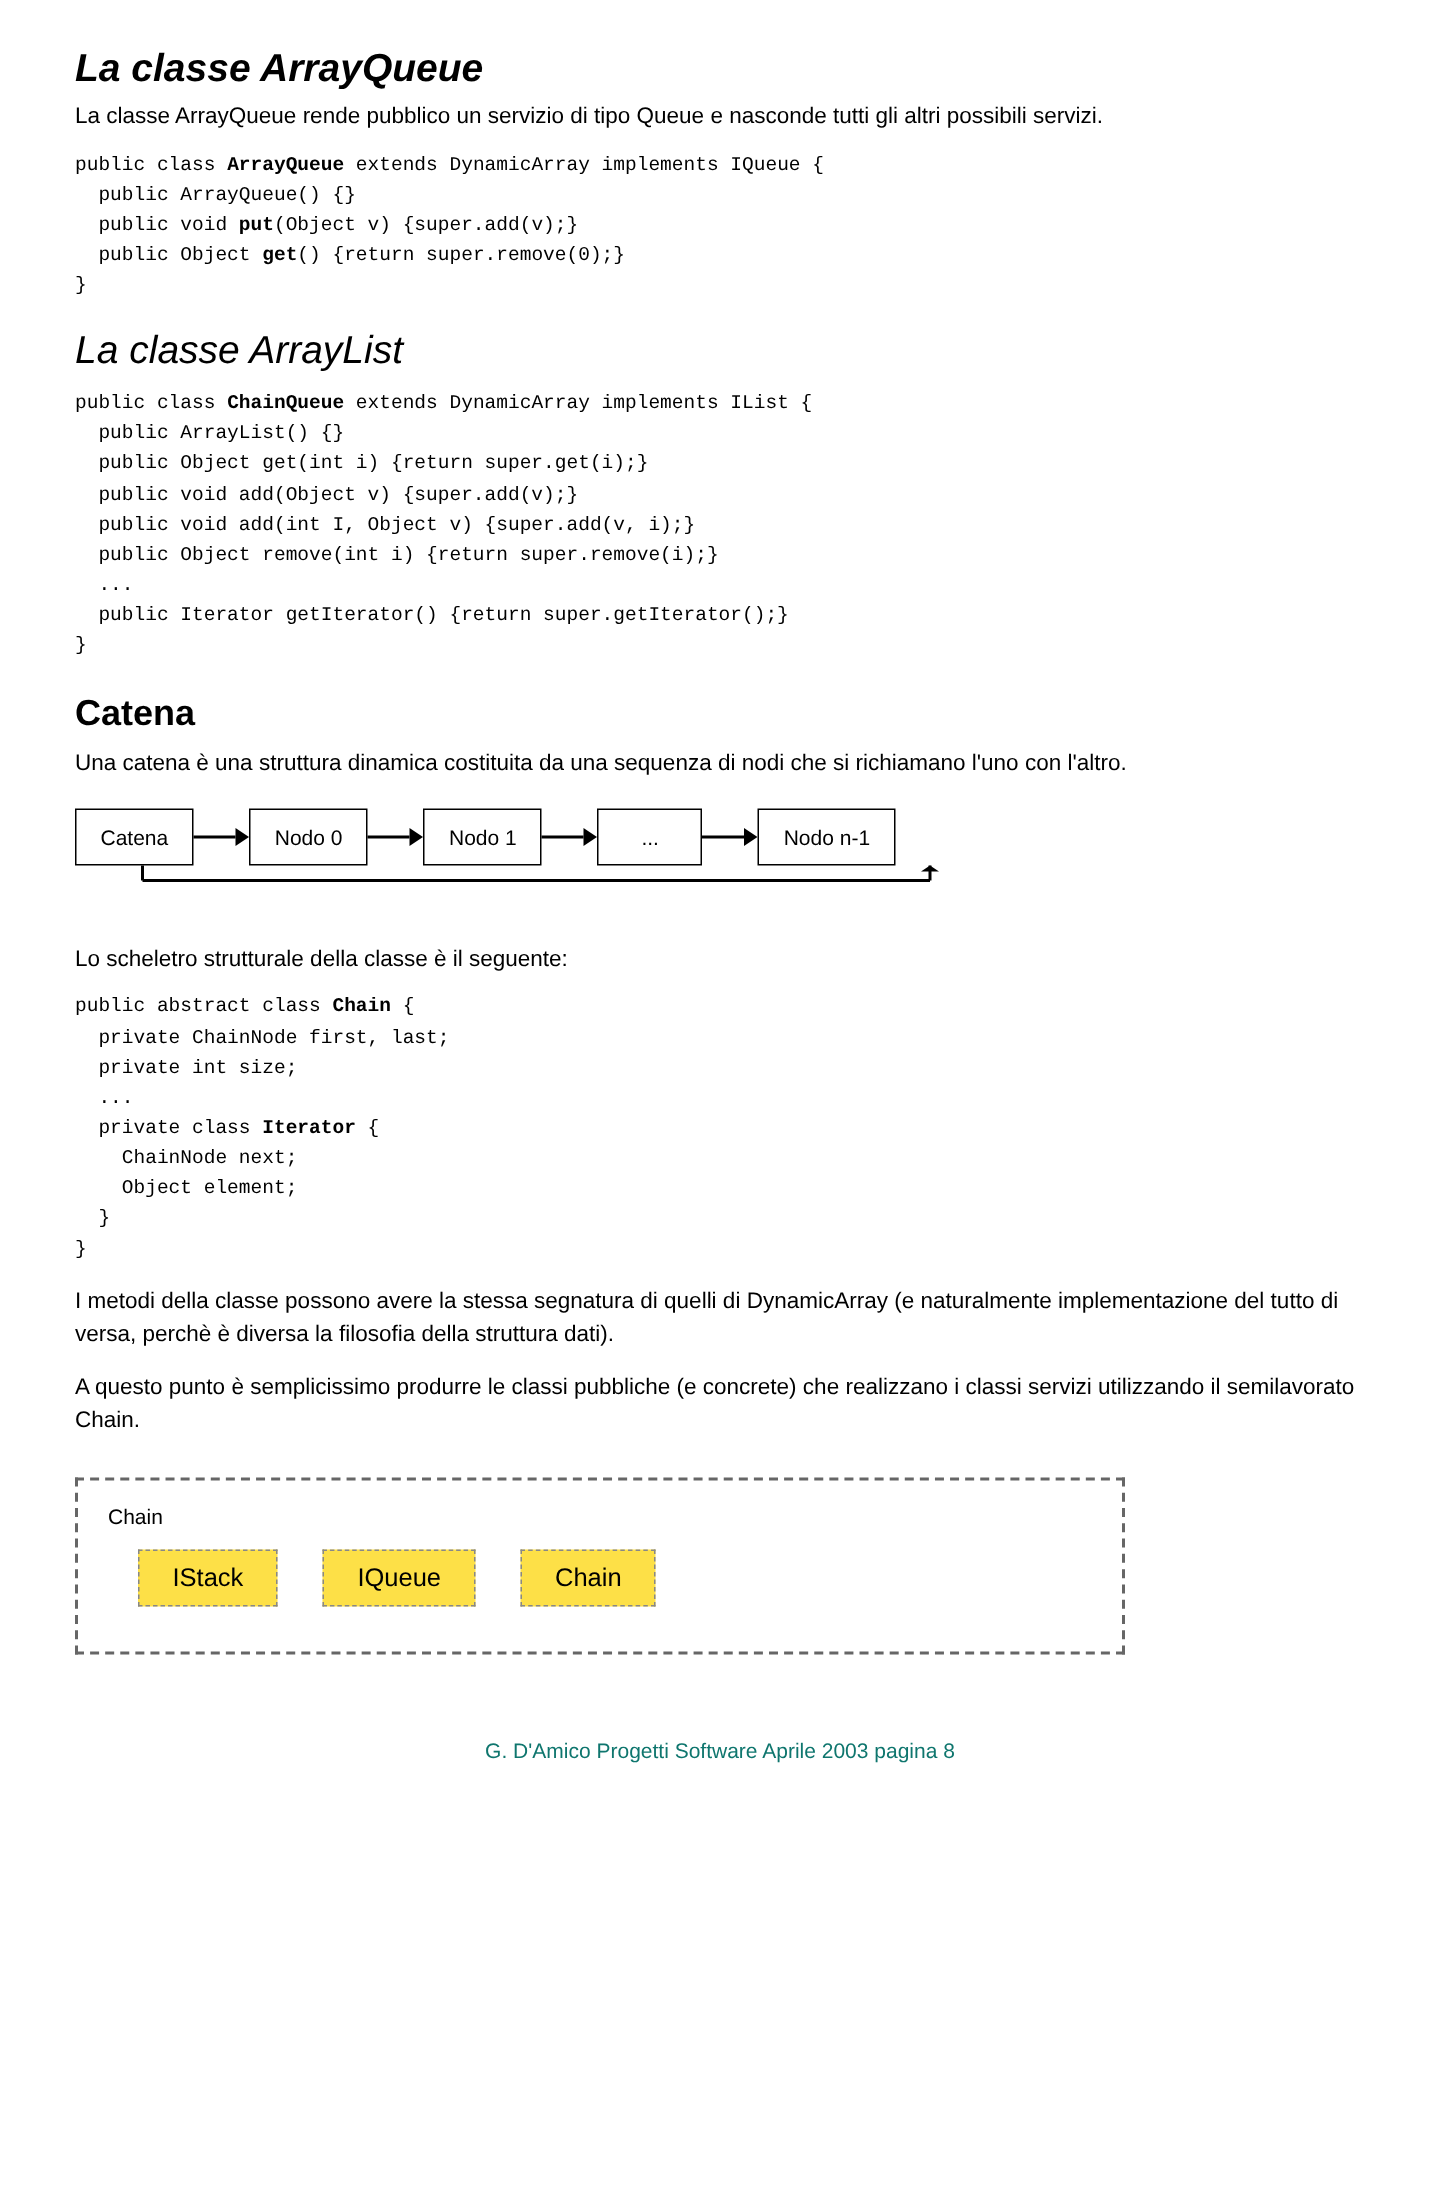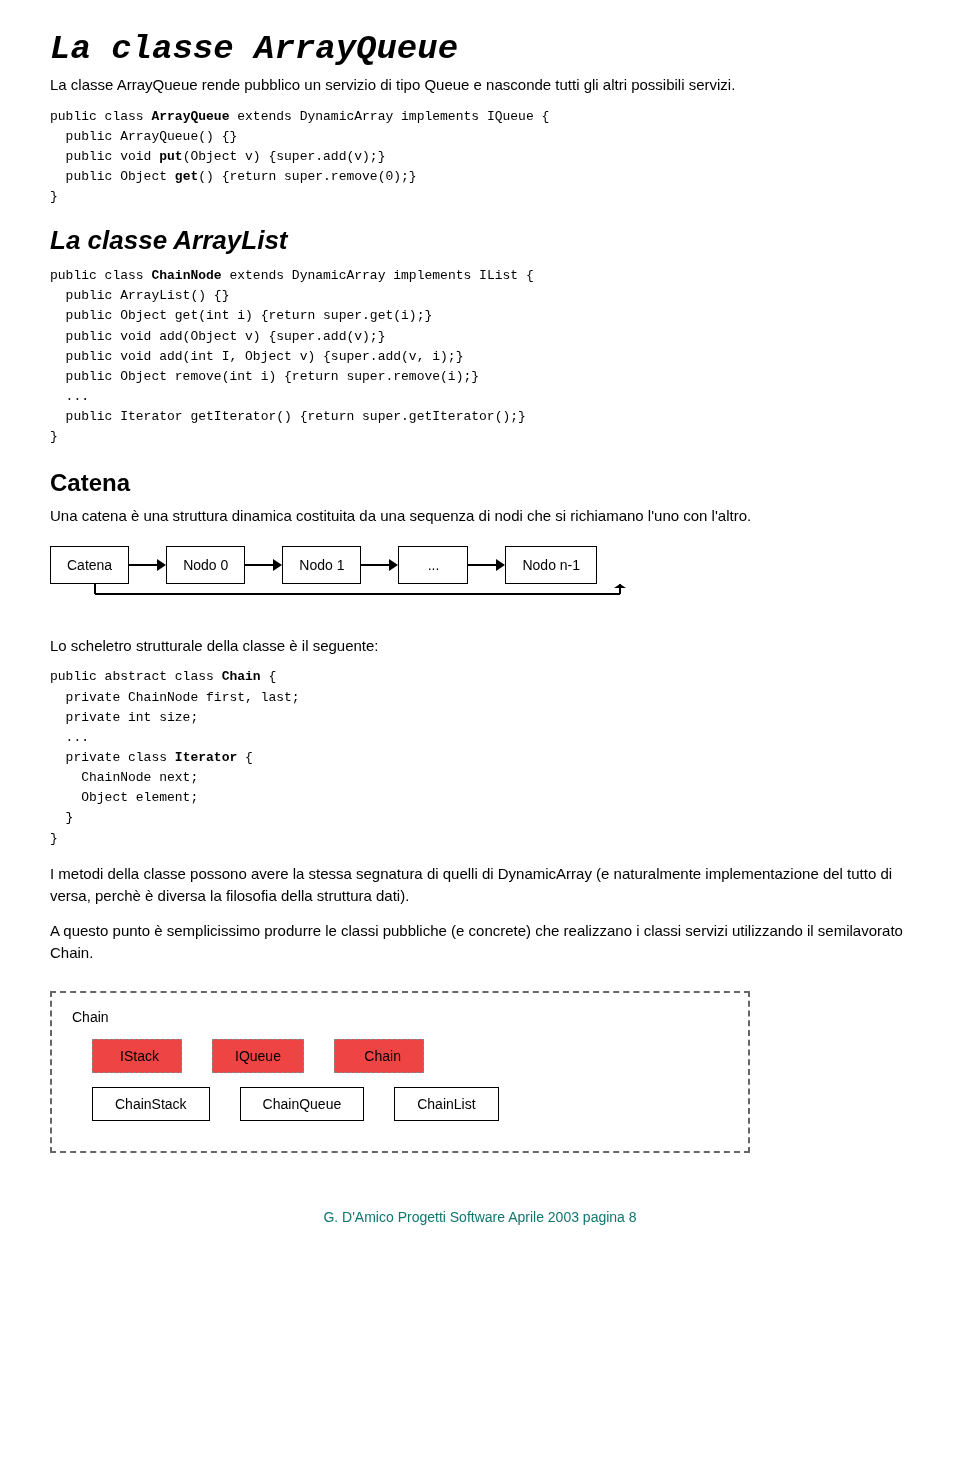--- a/index.html
+++ b/index.html
@@ -5,29 +5,28 @@
     * { margin: 0; padding: 0; box-sizing: border-box; }
     body {
       background: #fff;
       color: #000;
       font-family: Arial, sans-serif;
       font-size: 15px;
       padding: 30px 50px 40px 50px;
       max-width: 960px;
     }
     h1.section-title {
-      font-size: 34px;
+      font-size: 26px;
       font-weight: bold;
       font-style: italic;
       margin-bottom: 6px;
-      font-family: Liberation Mono, monospace;
     }
     h2.section-title {
       font-size: 26px;
-      font-weight: bold;
+      font-weight: normal;
       font-style: italic;
       margin-top: 18px;
       margin-bottom: 6px;
     }
     h3.catena-title {
       font-size: 24px;
       font-weight: bold;
       margin-top: 22px;
       margin-bottom: 8px;
     }
@@ -96,23 +95,23 @@
     .inherit-row {
       display: flex;
       align-items: center;
       gap: 30px;
       margin-bottom: 14px;
       margin-left: 20px;
     }
     .inherit-box {
       border: 1.5px dashed #888;
       padding: 8px 22px;
-      font-size: 14px;
-      background: #ef4444;
-      text-align: right;
+      font-size: 17px;
+      background: #fde047;
+      text-align: left;
       min-width: 90px;
     }
     .inherit-box-solid {
       border: 1.5px solid #000;
       padding: 8px 22px;
       font-size: 14px;
       background: #fff;
       text-align: center;
       min-width: 90px;
     }
@@ -136,21 +135,21 @@
 
 <pre class="code-block"><span>public class <b>ArrayQueue</b> extends DynamicArray implements IQueue {
   public ArrayQueue() {}
   public void <b>put</b>(Object v) {super.add(v);}
   public Object <b>get</b>() {return super.remove(0);}
 }</span></pre>
 
 
 <h2 class="section-title">La classe ArrayList</h2>
 
-<pre class="code-block"><span>public class <b>ChainNode</b> extends DynamicArray implements IList {
+<pre class="code-block"><span>public class <b>ChainQueue</b> extends DynamicArray implements IList {
   public ArrayList() {}
   public Object get(int i) {return super.get(i);}
   public void add(Object v) {super.add(v);}
   public void add(int I, Object v) {super.add(v, i);}
   public Object remove(int i) {return super.remove(i);}
   ...
   public Iterator getIterator() {return super.getIterator();}
 }</span></pre>
 
 
@@ -231,24 +230,19 @@
 <div class="inherit-diagram">
   
   <div class="inherit-title">Chain</div>
   
   <div class="inherit-row">
     <div class="inherit-box">IStack</div>
     <div class="inherit-box">IQueue</div>
     <div class="inherit-box">Chain</div>
   </div>
   
-  <div class="inherit-row">
-    <div class="inherit-box-solid">ChainStack</div>
-    <div class="inherit-box-solid">ChainQueue</div>
-    <div class="inherit-box-solid">ChainList</div>
-  </div>
 </div>
 
 
 <div class="footer">G. D'Amico Progetti Software Aprile 2003 pagina 8</div>
 
 
 
 
 </body></html>

